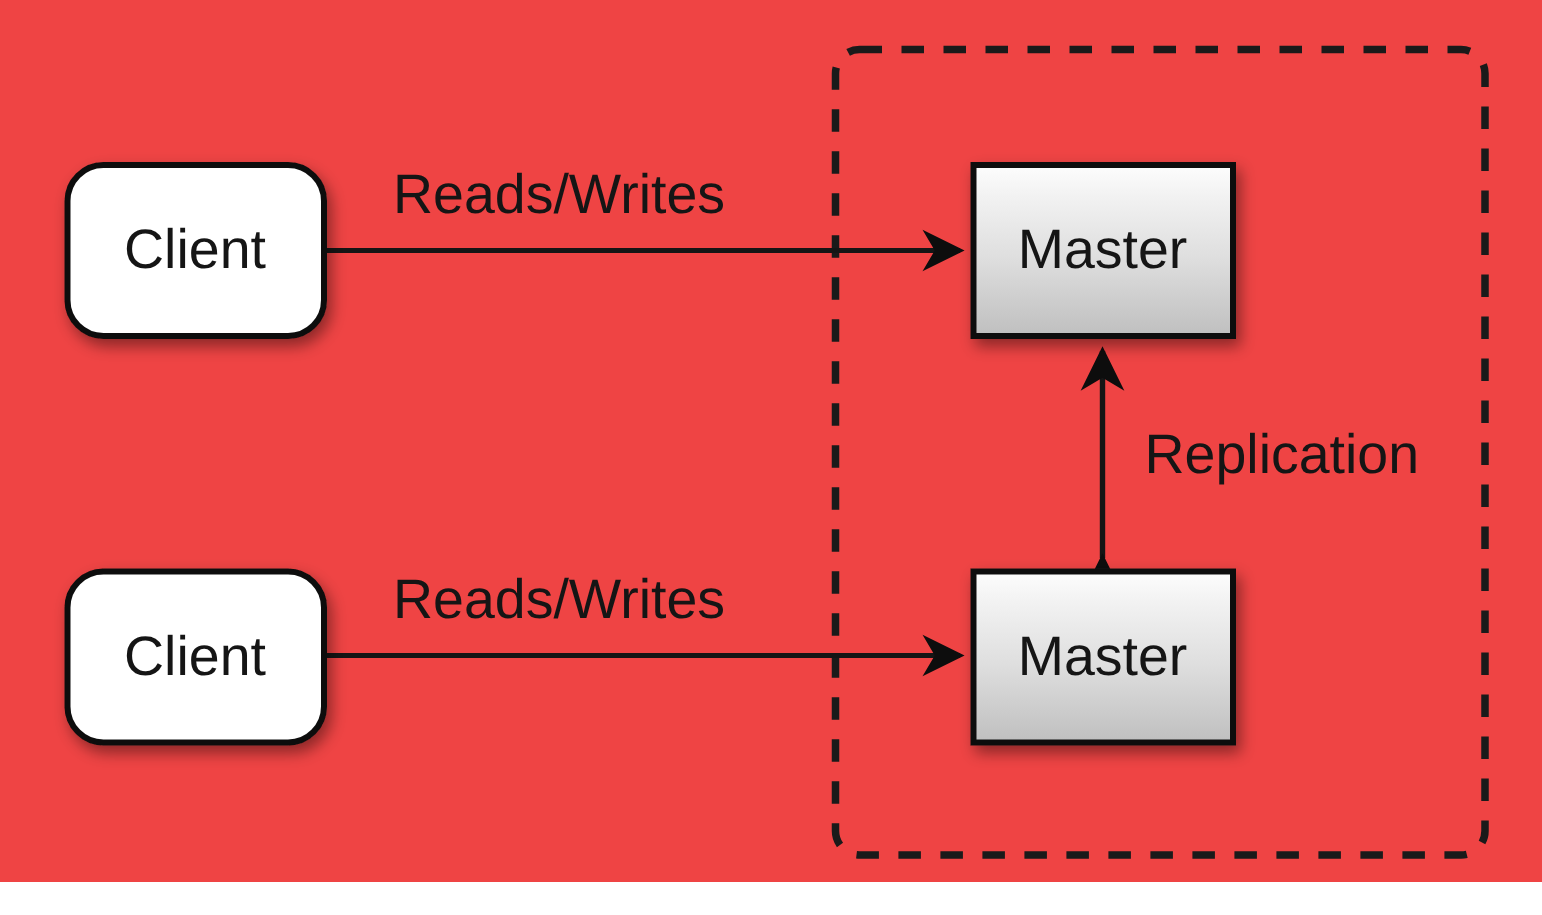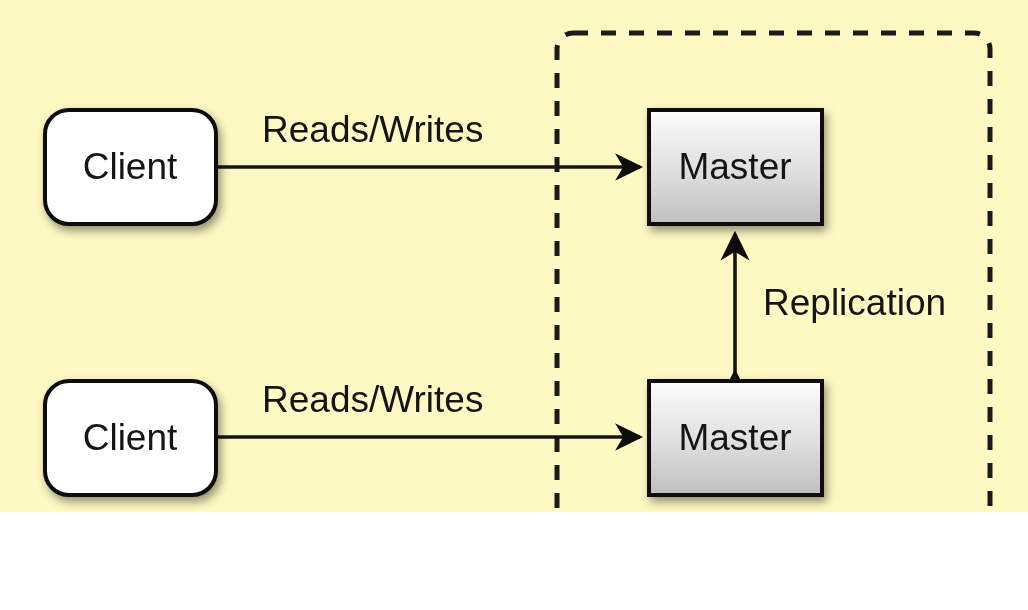--- a/index.html
+++ b/index.html
@@ -7,22 +7,22 @@
     margin: 0;
     padding: 0;
     background: #ffffff;
   }
   body {
     font-family: "Liberation Sans", sans-serif;
   }
   #canvas {
     position: relative;
     width: 1028px;
-    height: 512px;
-    background: #fef9c3;
+    height: 588px;
+    background: #ef4444;
     overflow: hidden;
   }
   #diagram-svg {
     position: absolute;
     left: 0;
     top: 0;
     width: 1028px;
     height: 610px;
     display: block;
   }

